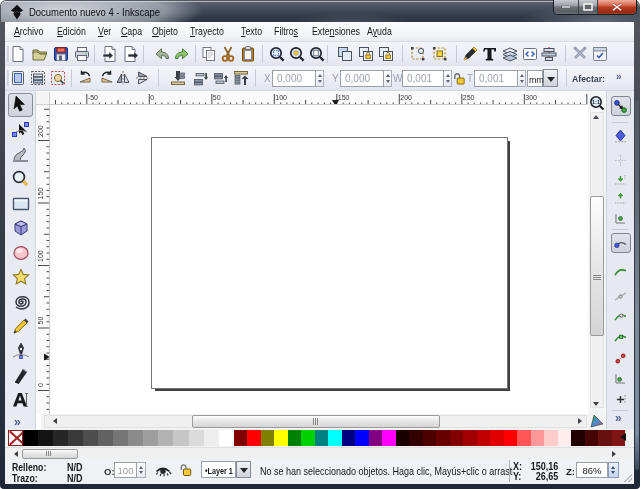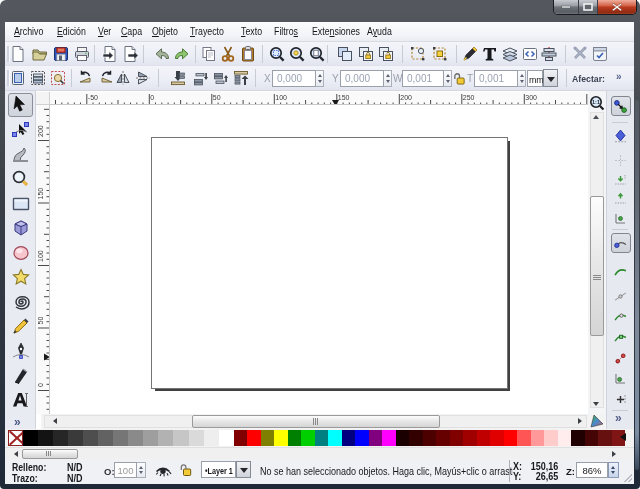--- a/index.html
+++ b/index.html
@@ -95,20 +95,28 @@
 
 #status { position:absolute; left:0; top:437px; width:629px; height:25px; background:#f0f1f5; font-size:11px; color:#16181c; }
 #status .lab { position:absolute; }
 .sfield { position:absolute; background:#fff; border:1px solid #9aa0aa; }
 #resize-grip { position:absolute; right:2px; bottom:2px; width:8px; height:8px;
   background:linear-gradient(135deg, transparent 0 50%, #b8bcc4 50% 60%, transparent 60% 75%, #b8bcc4 75% 85%, transparent 85%); }
 </style>
 </head>
 <body>
 <div id="win">
+  <div id="title">
+    <div class="gloss"></div>
+    <svg id="logo" viewBox="0 0 16 16">
+        <path d="M8 0.8 L14.2 6.8 L10.9 8.1 L11.7 9.9 L8 15.4 L4.3 9.9 L5.1 8.1 L1.8 6.8 Z" fill="#0d0f12"></path>
+        <path d="M5.6 7.4 a1 1 0 0 0 2 0 M8.4 7.4 a1 1 0 0 0 2 0" stroke="#4a5058" stroke-width="0.7" fill="none"></path>
+      </svg>
+    <div class="txt">Documento nuevo 4 - Inkscape</div>
+  </div>
   <div id="caps">
     <div class="cap min">
         <svg width="10" height="3" viewBox="0 0 10 3">
           <rect x="0.5" y="0.5" width="9" height="2" fill="#f4f4f4" stroke="#40444a" stroke-width="0.6"></rect>
         </svg>
       </div>
     <div class="cap max">
         <svg width="10" height="8" viewBox="0 0 10 8">
           <rect x="1" y="1" width="8" height="6" fill="#62666c" stroke="#f2f2f2" stroke-width="1.6"></rect>
         </svg>

